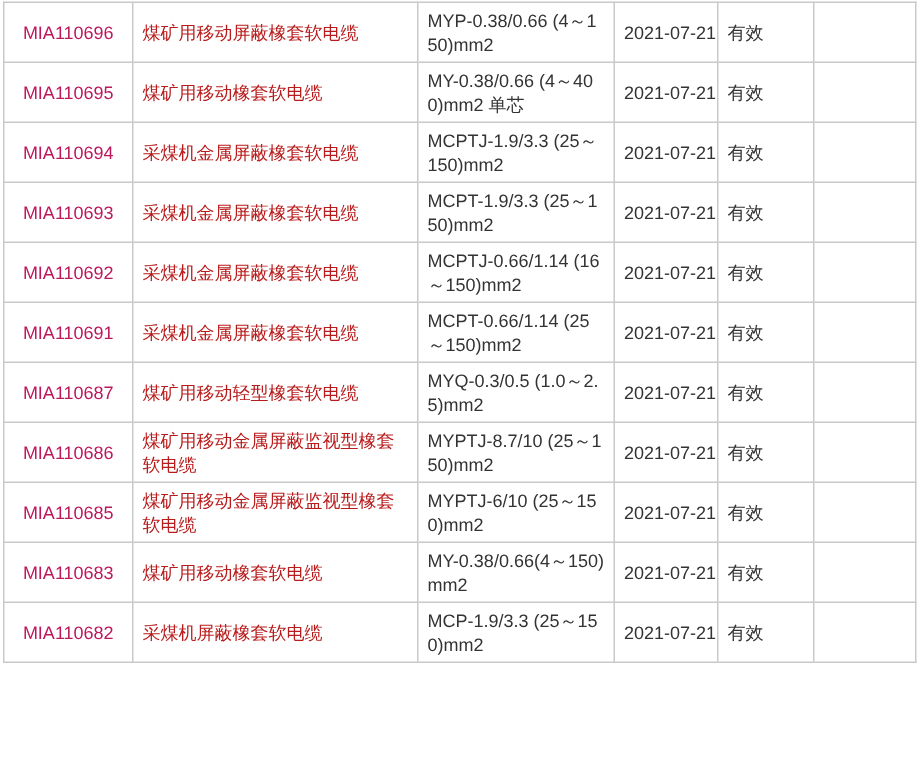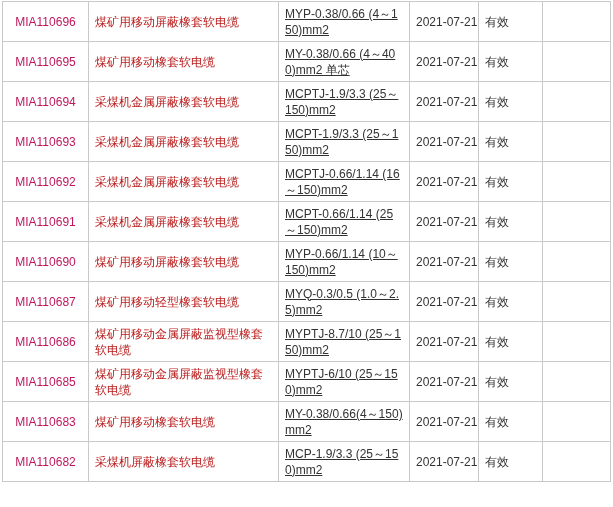--- a/index.html
+++ b/index.html
@@ -36,21 +36,20 @@
   }
   td.c-name {
     color: #b91c1c;
     padding-left: 8px;
     cursor: pointer;
   }
   td.c-spec {
     color: #333333;
     word-break: break-all;
     line-height: 17px;
-    text-decoration: underline;
   }
   td.c-date {
     white-space: nowrap;
   }
   td.c-status {
     text-align: left;
   }
   td.c-empty {
     background: #ffffff;
   }
@@ -116,28 +115,20 @@
 
   <tr>
     <td class="c-id">MIA110691</td>
     <td class="c-name">采煤机金属屏蔽橡套软电缆</td>
     <td class="c-spec">MCPT-0.66/1.14 (25～150)mm2</td>
     <td class="c-date">2021-07-21</td>
     <td class="c-status">有效</td>
     <td class="c-empty"></td>
   </tr>
 
-  <tr>
-    <td class="c-id">MIA110690</td>
-    <td class="c-name">煤矿用移动屏蔽橡套软电缆</td>
-    <td class="c-spec">MYP-0.66/1.14 (10～150)mm2</td>
-    <td class="c-date">2021-07-21</td>
-    <td class="c-status">有效</td>
-    <td class="c-empty"></td>
-  </tr>
 
   <tr>
     <td class="c-id">MIA110687</td>
     <td class="c-name">煤矿用移动轻型橡套软电缆</td>
     <td class="c-spec">MYQ-0.3/0.5 (1.0～2.5)mm2</td>
     <td class="c-date">2021-07-21</td>
     <td class="c-status">有效</td>
     <td class="c-empty"></td>
   </tr>
 

